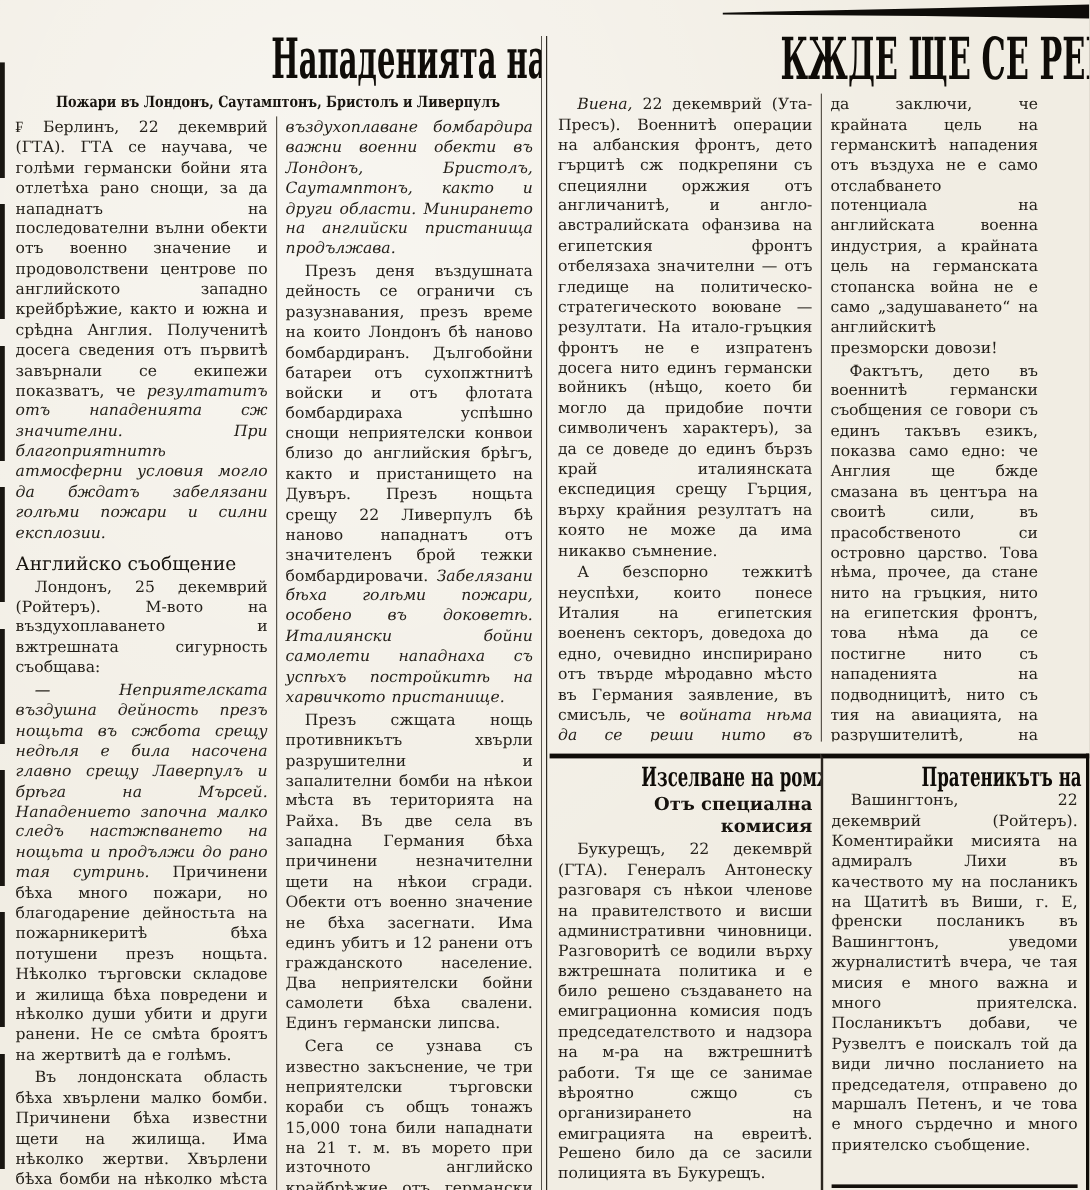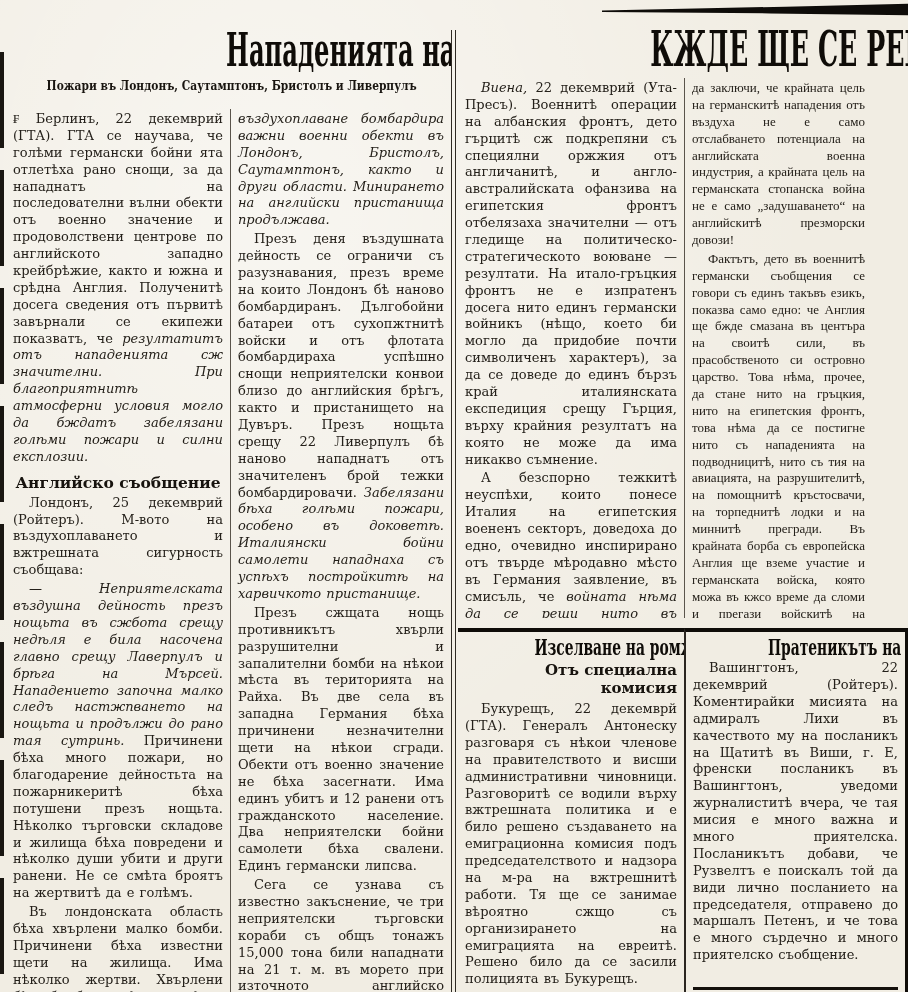--- a/index.html
+++ b/index.html
@@ -44,38 +44,38 @@
   .headline.h-right { font-size:46px; transform:scale(0.55,1.05); }
   .deck {
     text-align:center; font-weight:bold; color:#191510;
     white-space:nowrap; overflow:visible;
   }
   .deck-inner { display:inline-block; white-space:nowrap; transform:scale(0.82,1); transform-origin:50% 50%; }
   .deck-left  { font-size:13px; margin-top:6px; }
   .deck-right { font-size:16px; margin-top:8px; }
 
   
-  .cols { display:flex; flex:1; min-height:0; margin-top:16px; }
+  .cols { display:flex; flex:1; min-height:0; margin-top:4px; }
   .col { overflow:hidden; box-sizing:border-box; padding:2px 7px 6px 7px; }
   .col-1 { width:224px; display:flex; flex-direction:column; }
   .col-2 { width:221px; border-left:1px solid #5a544b; }
   .cols-right { flex:0 0 auto; height:540px; margin-top:6px; }
   .col-3 { width:226px; }
-  .col-4 { width:188px; border-left:1px solid #5a544b;font-family:Liberation Serif, serif; }
+  .col-4 { width:188px; border-left:1px solid #5a544b; }
 
   
   .bp {
     margin:0 0 2px 0; font-size:13px; line-height:1.30; text-align:justify;
     color:#24201a; word-spacing:1px;
   }
   .ind { text-indent:16px; }
   .seg { }
   .it { font-style:italic; }
   .crosshead {
-    margin:5px 0 3px 0; font-size:15.5px; font-weight:bold; text-align:center; color:#17130e;
+    margin:5px 0 3px 0; font-size:15.5px; font-weight:normal; text-align:left; color:#17130e;
   }
 
   
   .col1-bottom-bar { margin-top:auto; height:6px; background:#100d09; width:99%; }
 
   
   .box-row { flex:1; display:flex; min-height:0; margin-top:10px; }
   .newsbox { box-sizing:border-box; overflow:hidden; padding:2px 7px; }
   .box-a { width:226px; border-top:4px solid #0f0c08; }
   .box-b { width:224px; border-top:4px solid #0f0c08; border-left:2px solid #2b2620; border-right:3px solid #0f0c08; display:flex; flex-direction:column; }

